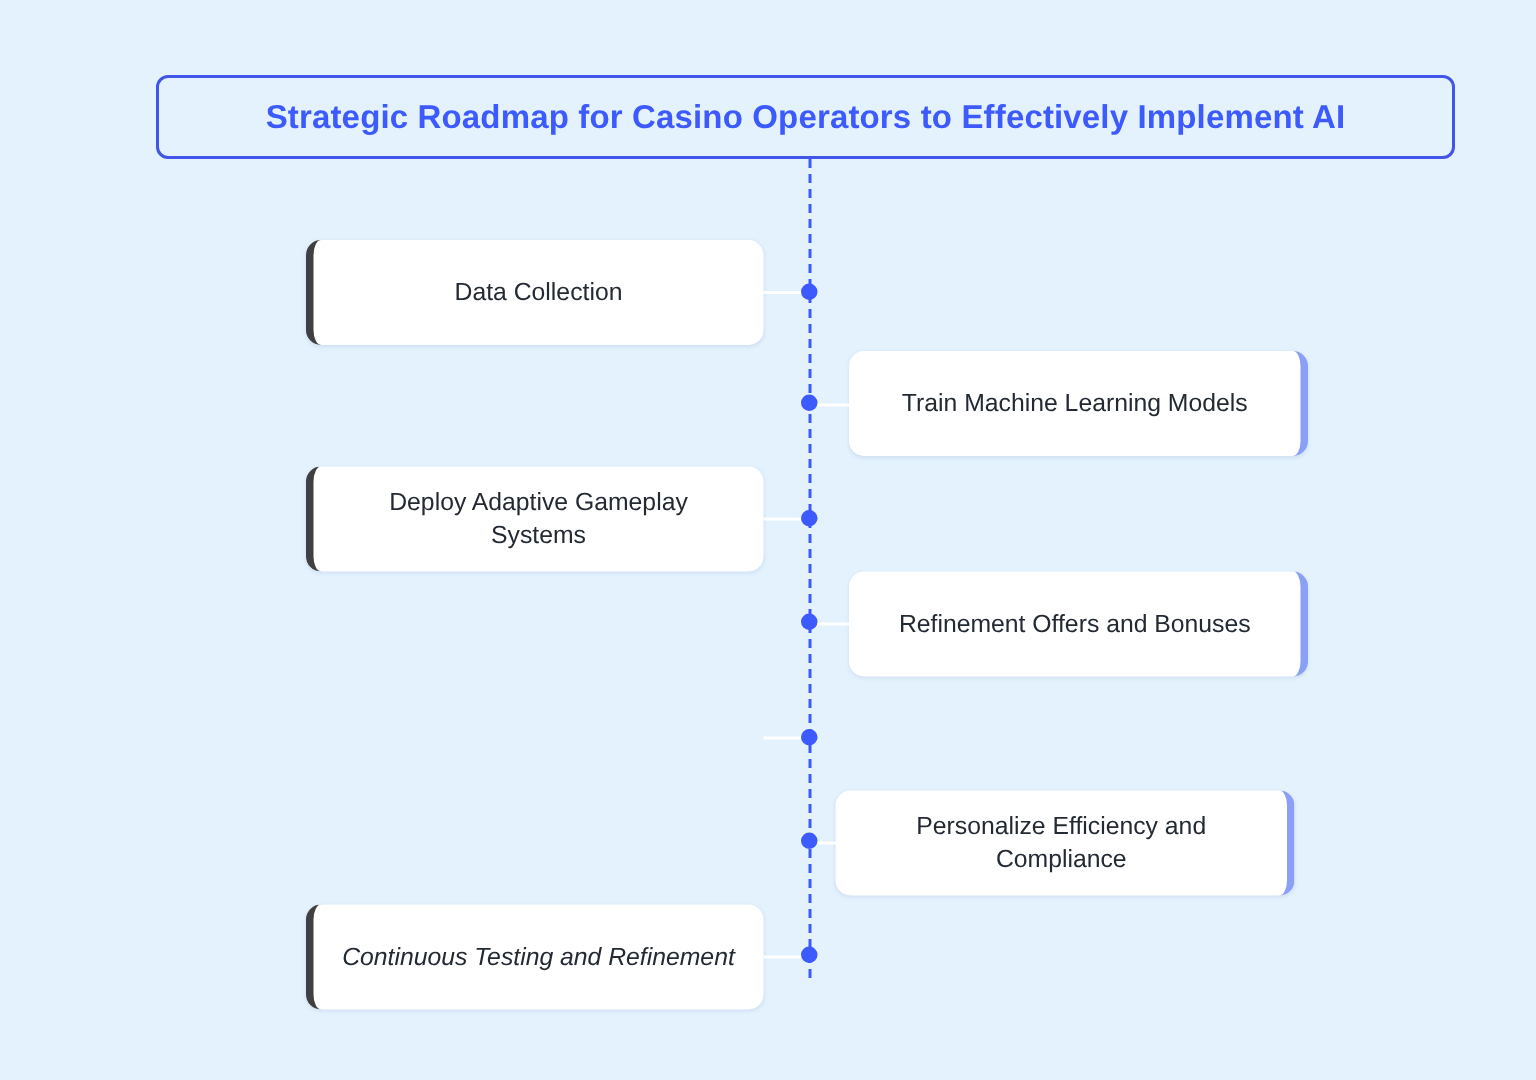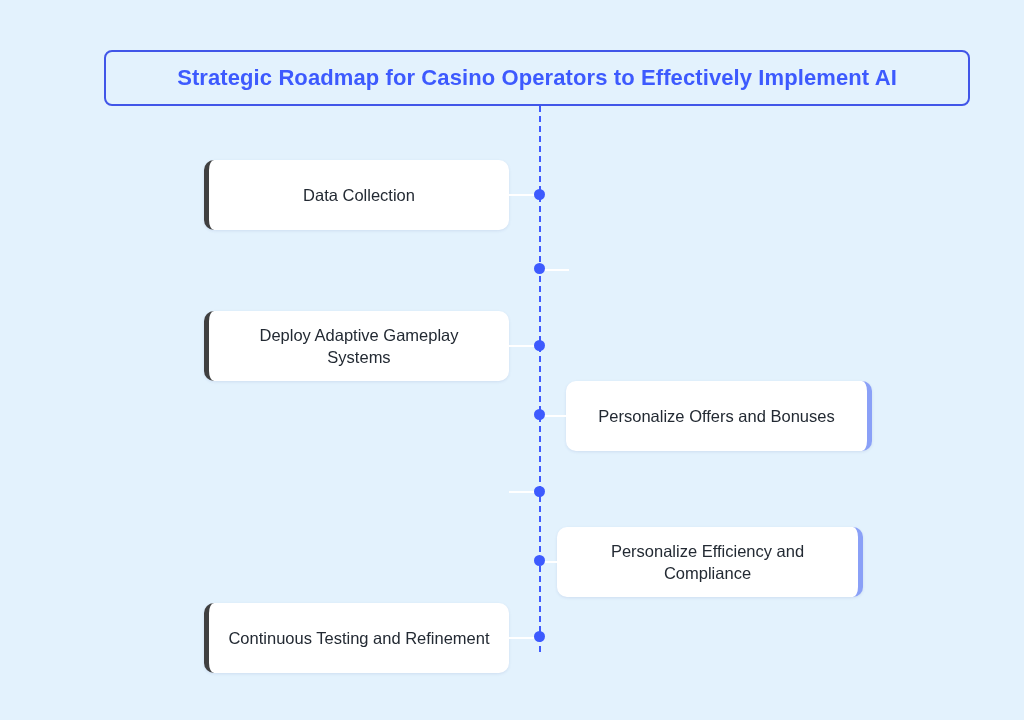--- a/index.html
+++ b/index.html
@@ -109,43 +109,46 @@
   </div>
 
   <div id="spine"></div>
 
   <div class="node left" style="left:179px; top:160px; width:305px; height:70px;">
     <span class="node-label">Data Collection</span>
   </div>
   <div class="connector" style="left:484px; top:194px; width:32px;"></div>
   <div class="dot" style="left:509px; top:189px;"></div>
 
+  <div class="node right" style="left:541px; top:234px; width:306px; height:70px;">
+    <span class="node-label">Train Machine Learning Models</span>
+  </div>
   <div class="connector" style="left:512px; top:269px; width:32px;"></div>
   <div class="dot" style="left:509px; top:263px;"></div>
 
   <div class="node left" style="left:179px; top:311px; width:305px; height:70px;">
     <span class="node-label">Deploy Adaptive Gameplay Systems</span>
   </div>
   <div class="connector" style="left:484px; top:345px; width:32px;"></div>
   <div class="dot" style="left:509px; top:340px;"></div>
 
   <div class="node right" style="left:541px; top:381px; width:306px; height:70px;">
-    <span class="node-label">Personalize Offers and Bonuses</span>
+    <span class="node-label">Refinement Offers and Bonuses</span>
   </div>
   <div class="connector" style="left:512px; top:415px; width:32px;"></div>
   <div class="dot" style="left:509px; top:409px;"></div>
 
   <div class="connector" style="left:484px; top:491px; width:32px;"></div>
   <div class="dot" style="left:509px; top:486px;"></div>
 
   <div class="node right" style="left:532px; top:527px; width:306px; height:70px;">
     <span class="node-label">Personalize Efficiency and Compliance</span>
   </div>
   <div class="connector" style="left:512px; top:561px; width:24px;"></div>
   <div class="dot" style="left:509px; top:555px;"></div>
 
-  <div class="node left" style="left:179px; top:603px; width:305px; height:70px;">
+  <div class="node left" style="left:179px; top:603px; width:305px; height:70px;font-style:italic;">
     <span class="node-label">Continuous Testing and Refinement</span>
   </div>
   <div class="connector" style="left:484px; top:637px; width:32px;"></div>
   <div class="dot" style="left:509px; top:631px;"></div>
 
 </div>
 
 </body></html>

